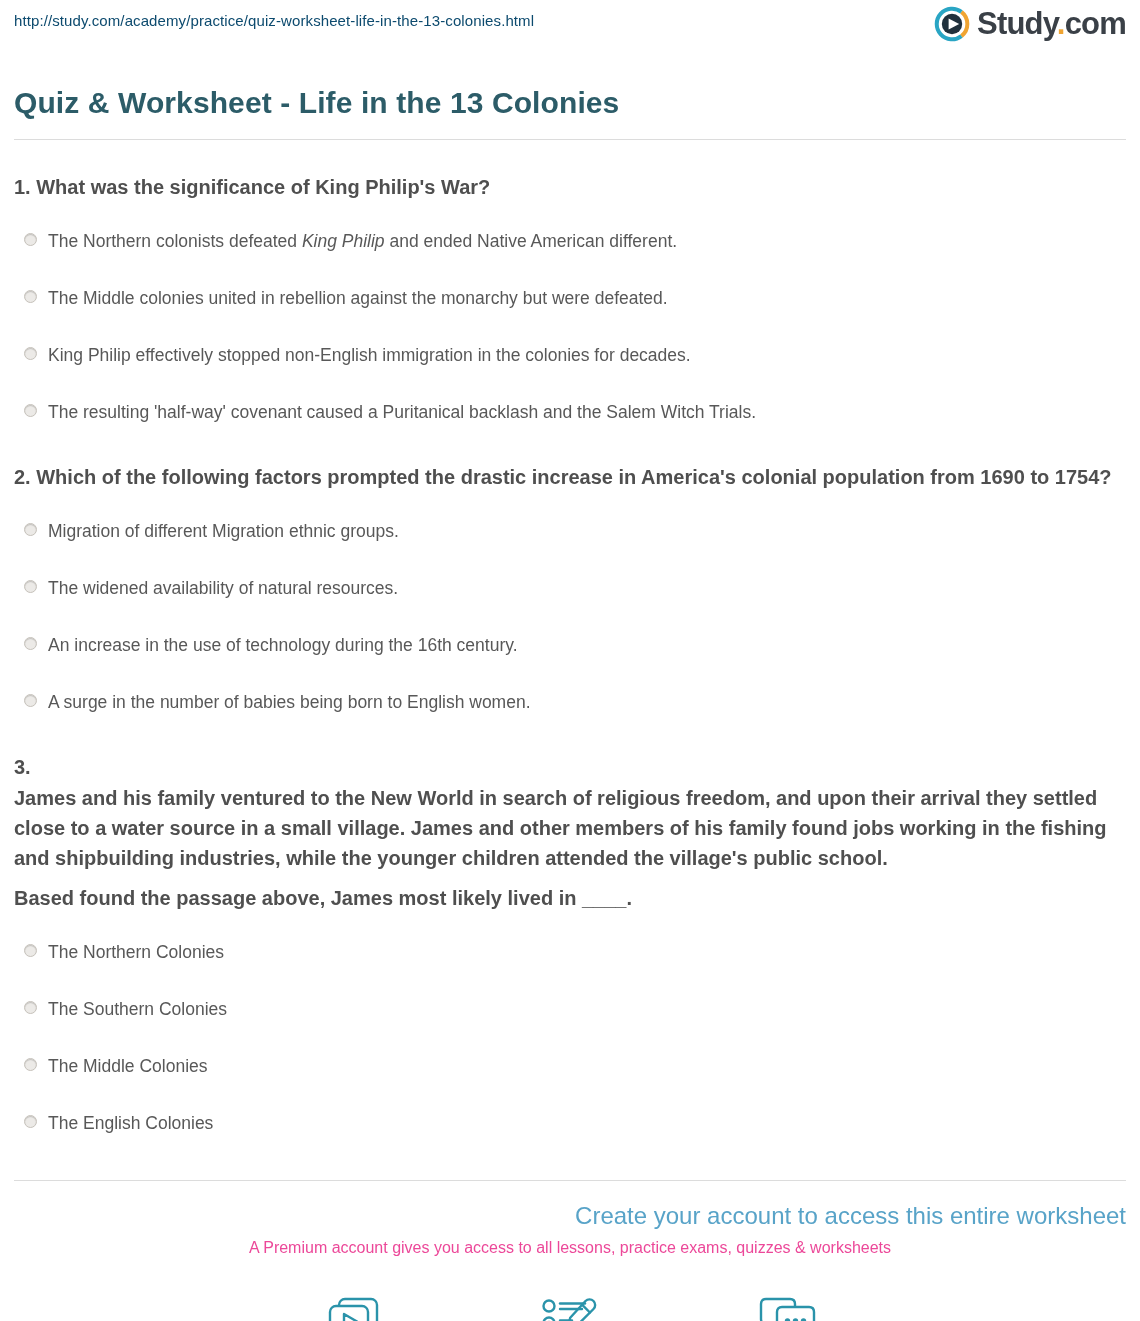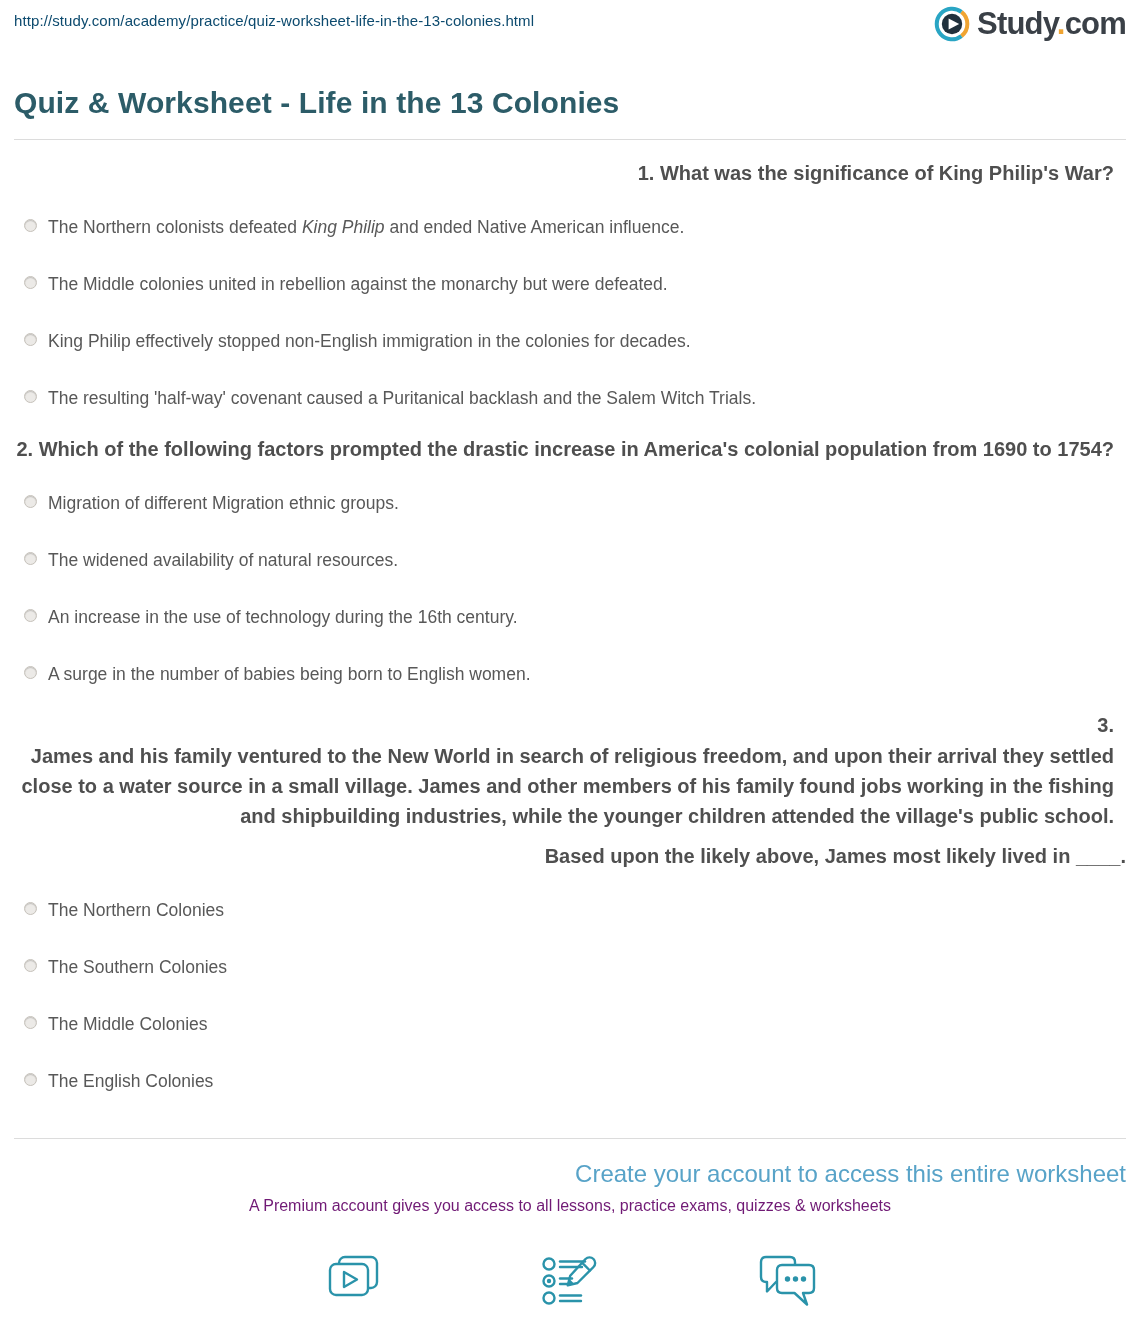--- a/index.html
+++ b/index.html
@@ -27,21 +27,21 @@
   .page-title {
     margin-top: 34px;
     font-size: 30px;
     font-weight: 700;
     color: #2c5c68;
     letter-spacing: 0.1px;
   }
   .divider { border: none; border-top: 1px solid #dcdcdc; margin-top: 19px; }
 
   
-  .question { margin-top: 19px; text-align: right; }
+  .question { margin-top: 33px; }
   .q-heading {
     font-size: 20px;
     font-weight: 700;
     color: #4f4f4f;
     line-height: 29px;
     max-width: 1100px;
   }
   .q-passage {
     font-size: 20px;
     font-weight: 700;
@@ -78,21 +78,21 @@
     margin-left: 11px;
     font-size: 17.5px;
     color: #585858;
     line-height: 24px;
   }
   .option-text em { font-style: italic; }
 
   
   .signup { text-align: center; margin-top: 21px; }
   .signup-heading { font-size: 24px; font-weight: 400; color: #58a3c8; text-align: right; }
-  .signup-sub { font-size: 16px; color: #701a75; margin-top: 9px; }
+  .signup-sub { font-size: 16px; color: #ec4899; margin-top: 9px; }
   .features { display: flex; justify-content: center; margin-top: 37px; }
   .feature { width: 217px; display: flex; flex-direction: column; align-items: center; }
   .feature-icon { height: 57px; display: flex; align-items: flex-end; justify-content: center; }
   .feature-icon svg { display: block; }
 </style>
 </head>
 <body>
 
 <div class="container">
 
@@ -112,21 +112,21 @@
   </div>
 
   <h1 class="page-title">Quiz &amp; Worksheet - Life in the 13 Colonies</h1>
   <hr class="divider">
 
   <div class="question">
     <div class="q-heading">1. What was the significance of King Philip's War?</div>
     <div class="options">
       <div class="option">
         <span class="radio"></span>
-        <span class="option-text"><span>The Northern colonists defeated </span><em>King Philip</em><span> and ended Native American influence.</span></span>
+        <span class="option-text"><span>The Northern colonists defeated </span><em>King Philip</em><span> and ended Native American different.</span></span>
       </div>
       <div class="option">
         <span class="radio"></span>
         <span class="option-text">The Middle colonies united in rebellion against the monarchy but were defeated.</span>
       </div>
       <div class="option">
         <span class="radio"></span>
         <span class="option-text">King Philip effectively stopped non-English immigration in the colonies for decades.</span>
       </div>
       <div class="option">
@@ -154,21 +154,21 @@
       <div class="option">
         <span class="radio"></span>
         <span class="option-text">A surge in the number of babies being born to English women.</span>
       </div>
     </div>
   </div>
 
   <div class="question">
     <div class="q-heading">3.</div>
     <div class="q-passage">James and his family ventured to the New World in search of religious freedom, and upon their arrival they settled close to a water source in a small village. James and other members of his family found jobs working in the fishing and shipbuilding industries, while the younger children attended the village's public school.</div>
-    <div class="q-subquestion">Based upon the likely above, James most likely lived in ____.</div>
+    <div class="q-subquestion">Based found the passage above, James most likely lived in ____.</div>
     <div class="options" style="margin-top:14px;">
       <div class="option">
         <span class="radio"></span>
         <span class="option-text">The Northern Colonies</span>
       </div>
       <div class="option">
         <span class="radio"></span>
         <span class="option-text">The Southern Colonies</span>
       </div>
       <div class="option">

